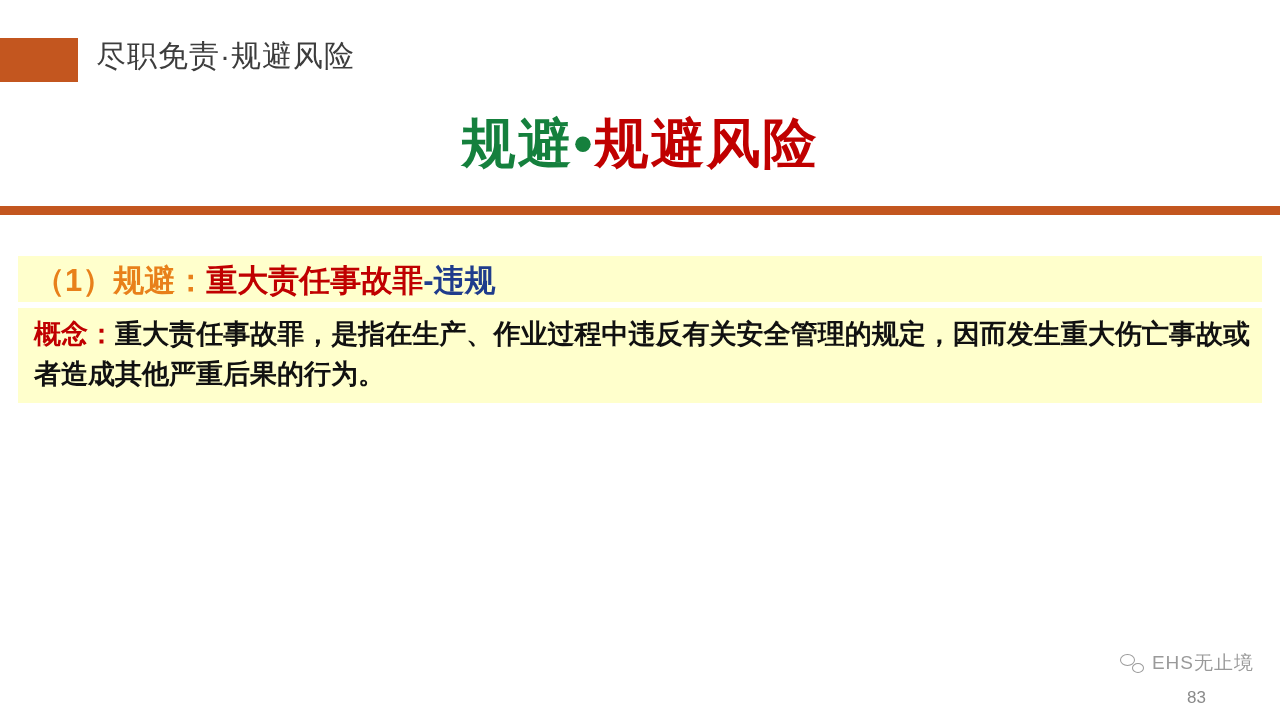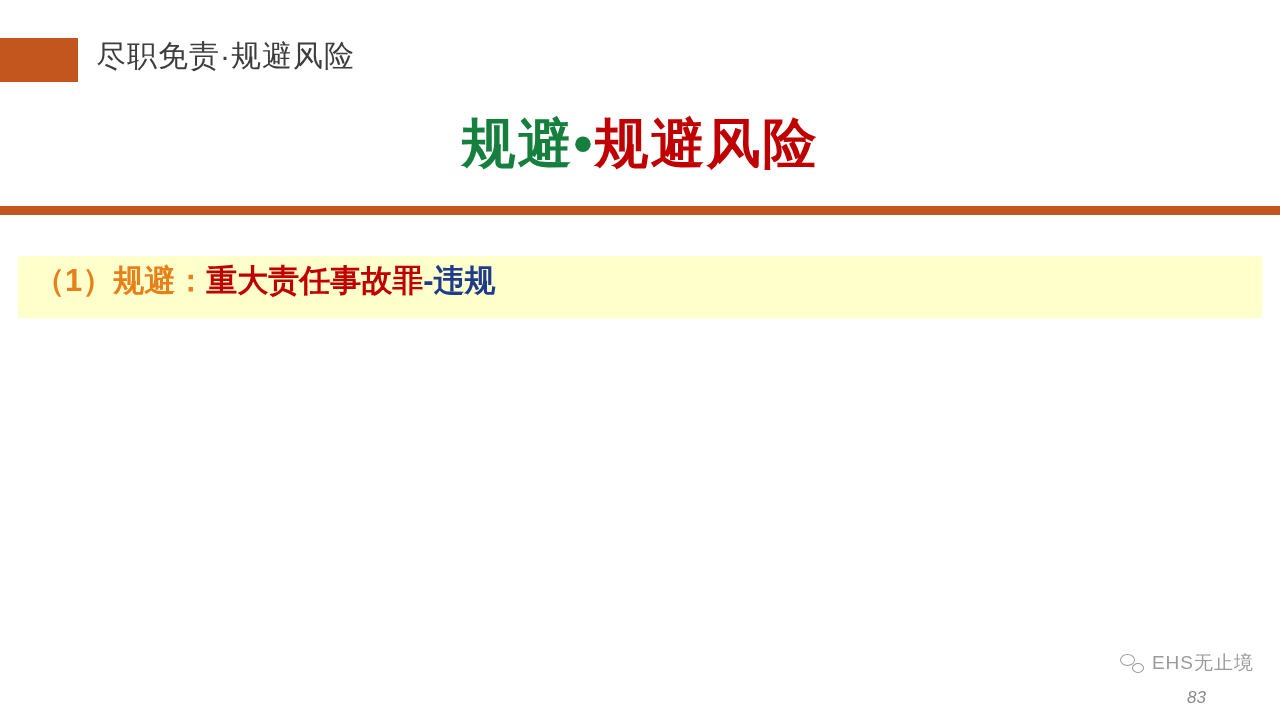--- a/index.html
+++ b/index.html
@@ -69,21 +69,21 @@
   
   .content {
     position: absolute;
     top: 256px;
     left: 18px;
     width: 1244px;
   }
 
   .box-yellow {
     background: #FFFFCC;
-    padding: 4px 10px 16px 16px;
+    padding: 4px 10px 0 16px;
   }
 
   .section-heading {
     font-size: 31px;
     font-weight: bold;
     letter-spacing: 0px;
     white-space: nowrap;
     line-height: 1.35;
   }
   .sh-orange { color: #E8801A; }
@@ -141,21 +141,20 @@
     width: 12px; height: 10px;
     right: 0; bottom: 0;
     background: #ffffff;
   }
   .page-number {
     position: absolute;
     right: 74px;
     bottom: 12px;
     color: #8a8a8a;
     font-size: 17px;
-    font-style: italic;
   }
 </style>
 </head>
 <body>
 
 <div class="header">
   <div class="header-bar"></div>
   <div class="header-title">尽职免责·规避风险</div>
 </div>
 
@@ -167,20 +166,25 @@
 
 <div class="content">
 
   <div class="box-yellow">
     <div class="section-heading">
       <span class="sh-orange">（1）规避：</span><span class="sh-red">重大责任事故罪</span><span class="sh-blue">-违规</span>
     </div>
   </div>
 
 
+  <div class="concept-box">
+    <p class="para">
+      <span class="label-red">概念：</span><span>重大责任事故罪，是指在生产、作业过程中违反有关安全管理的规定，因而发生重大伤亡事故或者造成其他严重后果的行为。</span>
+    </p>
+  </div>
 
 </div>
 
 <div class="watermark">
   <span class="wechat-icon">
     <span class="b1"></span>
       <span class="b2"></span>
   </span>
   <span>EHS无止境</span>
 </div>

